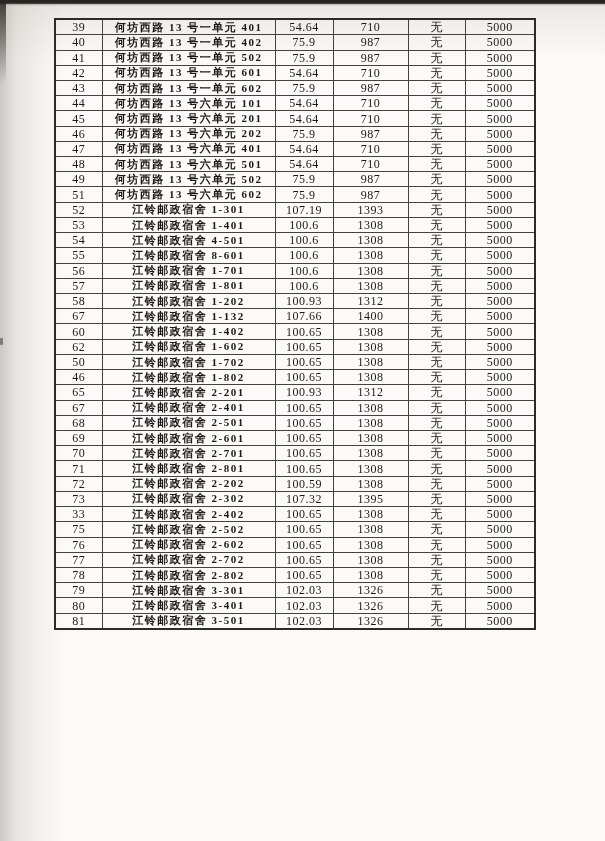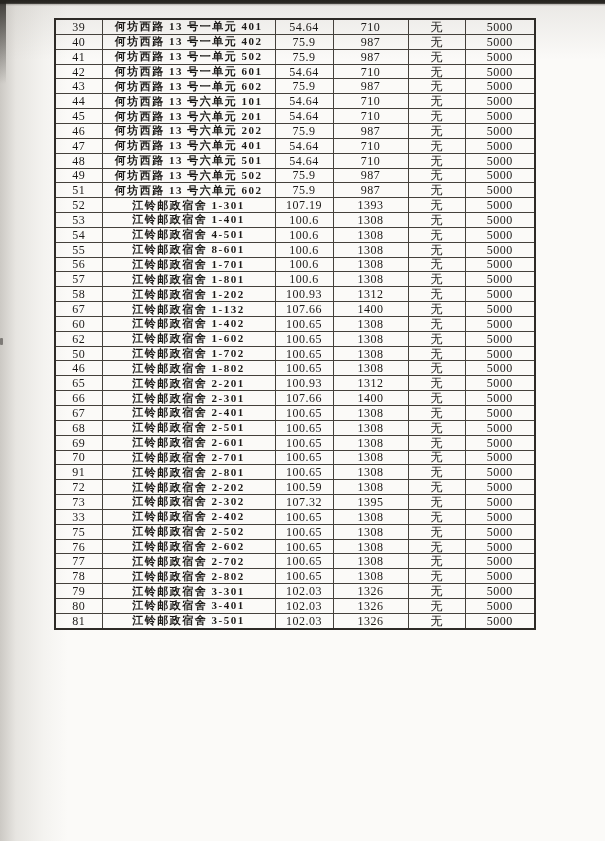--- a/index.html
+++ b/index.html
@@ -283,28 +283,20 @@
         </tr>
         <tr>
           <td class="num">65</td>
           <td class="addr">江铃邮政宿舍 2-201</td>
           <td class="num">100.93</td>
           <td class="num">1312</td>
           <td>无</td>
           <td class="num">5000</td>
         </tr>
         <tr>
-          <td class="num">66</td>
-          <td class="addr">江铃邮政宿舍 2-301</td>
-          <td class="num">107.66</td>
-          <td class="num">1400</td>
-          <td>无</td>
-          <td class="num">5000</td>
-        </tr>
-        <tr>
           <td class="num">67</td>
           <td class="addr">江铃邮政宿舍 2-401</td>
           <td class="num">100.65</td>
           <td class="num">1308</td>
           <td>无</td>
           <td class="num">5000</td>
         </tr>
         <tr>
           <td class="num">68</td>
           <td class="addr">江铃邮政宿舍 2-501</td>
@@ -323,21 +315,21 @@
         </tr>
         <tr>
           <td class="num">70</td>
           <td class="addr">江铃邮政宿舍 2-701</td>
           <td class="num">100.65</td>
           <td class="num">1308</td>
           <td>无</td>
           <td class="num">5000</td>
         </tr>
         <tr>
-          <td class="num">91</td>
+          <td class="num">71</td>
           <td class="addr">江铃邮政宿舍 2-801</td>
           <td class="num">100.65</td>
           <td class="num">1308</td>
           <td>无</td>
           <td class="num">5000</td>
         </tr>
         <tr>
           <td class="num">72</td>
           <td class="addr">江铃邮政宿舍 2-202</td>
           <td class="num">100.59</td>

